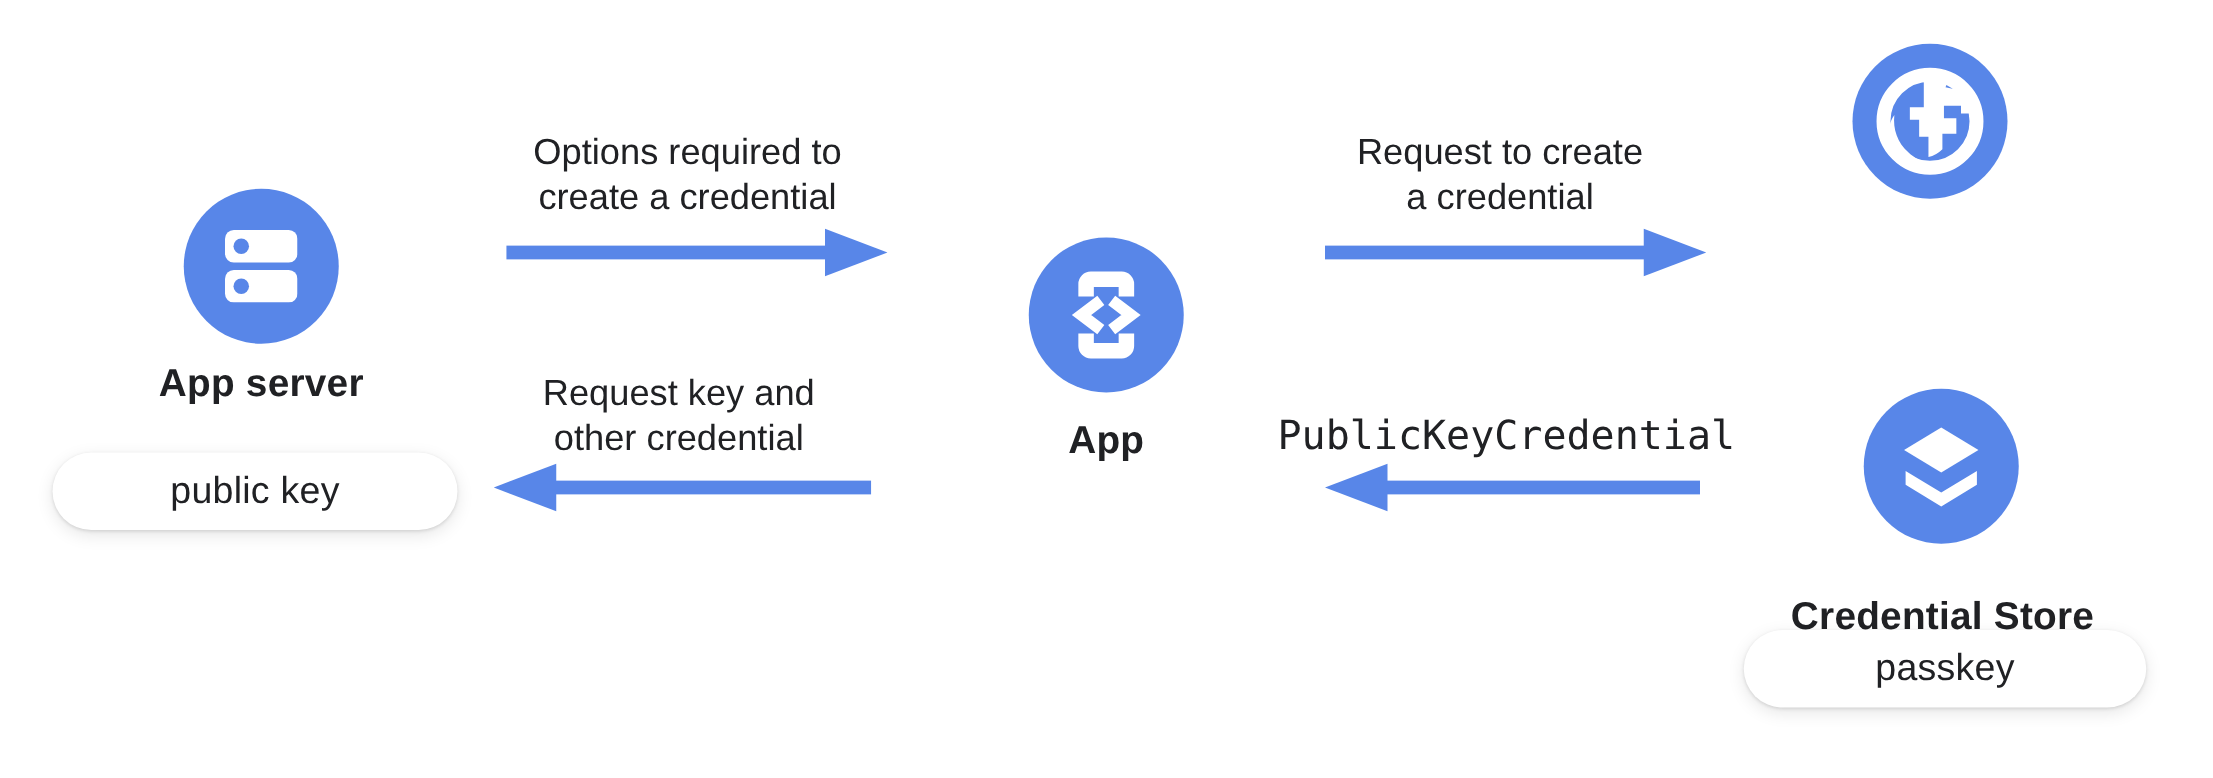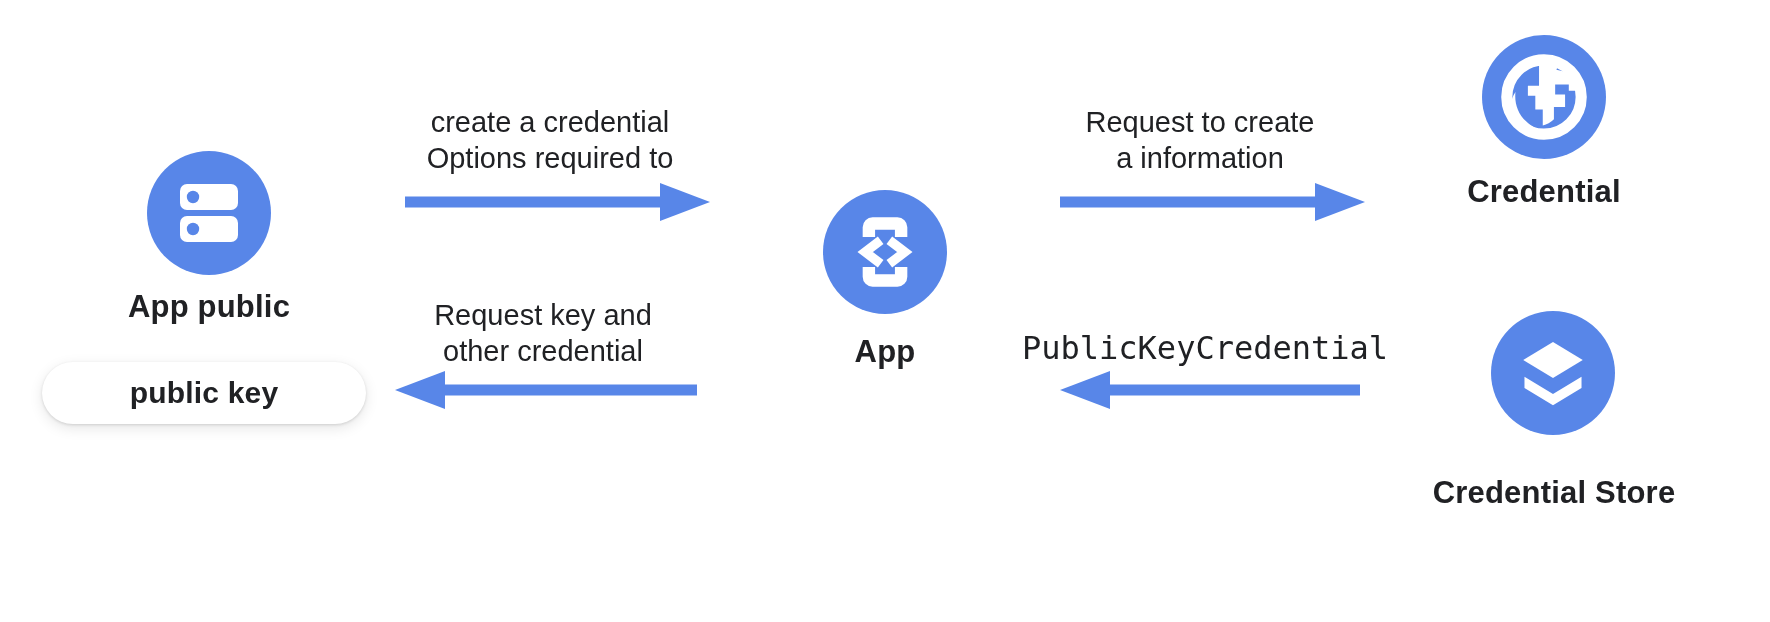--- a/index.html
+++ b/index.html
@@ -48,21 +48,21 @@
     text-align:left;
     color:var(--text);
   }
   .pill{
     position:absolute;
     height:62px;
     background:var(--pill-bg);
     border-radius:31px;
     box-shadow:0 1px 3px rgba(0,0,0,.13), 0 4px 14px rgba(0,0,0,.10);
     display:flex;align-items:center;justify-content:center;
-    font-size:30px;font-weight:700;letter-spacing:.2px;
+    font-size:30px;font-weight:400;letter-spacing:.2px;
     color:var(--text);
   }
   svg.arrow{position:absolute;display:block;}
   .fill-accent{fill:var(--accent);}
   .fill-white{fill:#ffffff;}
 
   
   #circle-app-server{left:147px;top:151px;}
   #label-app-server{left:59px;top:287px;width:300px;}
   #pill-public-key{left:42px;top:362px;width:324px;}
@@ -95,62 +95,61 @@
 <div class="canvas">
 
   <div class="circle" id="circle-app-server">
     <svg width="58" height="58" viewBox="0 0 58 58">
       <rect class="fill-white" x="0" y="0" width="58" height="26" rx="7"></rect>
       <rect class="fill-white" x="0" y="32" width="58" height="26" rx="7"></rect>
       <circle class="fill-accent" cx="13" cy="13" r="6.2"></circle>
       <circle class="fill-accent" cx="13" cy="45" r="6.2"></circle>
     </svg>
   </div>
-  <div class="node-label" id="label-app-server">App public</div>
+  <div class="node-label" id="label-app-server">App server</div>
   <div class="pill" id="pill-public-key">
     <span>public key</span>
   </div>
 
   <div class="arrow-label" id="label-options">
+    <div>Options required to</div>
     <div>create a credential</div>
-    <div>Options required to</div>
   </div>
   <svg class="arrow" id="arrow-options" width="305" height="40" viewBox="0 0 305 40">
     <rect class="fill-accent" x="0" y="14.5" width="262" height="11"></rect>
     <polygon class="fill-accent" points="255,1 305,20 255,39"></polygon>
   </svg>
 
   <div class="circle" id="circle-app">
     <svg width="124" height="124" viewBox="0 0 100 100">
       <path class="fill-white" d="M32 38 V30 A8 8 0 0 1 40 22 H60 A8 8 0 0 1 68 30 V38 H58 V32 H42 V38 Z"></path>
       <path class="fill-white" d="M32 62 H42 V68 H58 V62 H68 V70 A8 8 0 0 1 60 78 H40 A8 8 0 0 1 32 70 Z"></path>
       <polyline points="46.5,40.5 34,50 46.5,59.5" fill="none" stroke="#ffffff" stroke-width="7.5"></polyline>
       <polyline points="53.5,40.5 66,50 53.5,59.5" fill="none" stroke="#ffffff" stroke-width="7.5"></polyline>
     </svg>
   </div>
   <div class="node-label" id="label-app">App</div>
 
   <div class="arrow-label" id="label-request">
     <div>Request to create</div>
-    <div>a information</div>
+    <div>a credential</div>
   </div>
   <svg class="arrow" id="arrow-request" width="305" height="40" viewBox="0 0 305 40">
     <rect class="fill-accent" x="0" y="14.5" width="262" height="11"></rect>
     <polygon class="fill-accent" points="255,1 305,20 255,39"></polygon>
   </svg>
 
   <div class="circle" id="circle-cmapi">
     <svg width="124" height="124" viewBox="0 0 100 100">
       <circle cx="50" cy="50" r="30" fill="none" stroke="#ffffff" stroke-width="9"></circle>
       <path class="fill-white" d="M46 24 C51 20 58 19 63 21 L60 28 L69 30 Q76 36 78 45 L70 45 L70 40 L59 40 L59 48 L67 48 L67 58 L58 58 L58 68 Q54 72 49 73 L49 60 L43 60 L43 49 L37 49 L37 41 L46 41 Z"></path>
       <path class="fill-white" d="M27 46 C26 55 29 64 36 70 C40 74 45 76 49 77 L45 83 C35 80 27 72 24 61 C23 55 24 50 27 46 Z"></path>
     </svg>
   </div>
   <div class="node-label" id="label-cmapi">
-    <div>Credential</div>
   </div>
 
   <div class="mono-label" id="label-pkc">PublicKeyCredential</div>
   <svg class="arrow" id="arrow-pkc" width="300" height="40" viewBox="0 0 300 40">
     <rect class="fill-accent" x="38" y="14.5" width="262" height="11"></rect>
     <polygon class="fill-accent" points="50,1 0,20 50,39"></polygon>
   </svg>
 
   <div class="arrow-label" id="label-return">
     <div>Request key and</div>
@@ -161,14 +160,17 @@
     <polygon class="fill-accent" points="50,1 0,20 50,39"></polygon>
   </svg>
 
   <div class="circle" id="circle-store">
     <svg width="124" height="124" viewBox="0 0 100 100">
       <polygon class="fill-white" points="50,25 74,39.5 50,54 26,39.5"></polygon>
       <polygon class="fill-white" points="27,53 50,67 73,53 73,62 50,76 27,62"></polygon>
     </svg>
   </div>
   <div class="node-label" id="label-store">Credential Store</div>
+  <div class="pill" id="pill-passkey">
+    <span>passkey</span>
+  </div>
 
 </div>
 
 </body></html>

